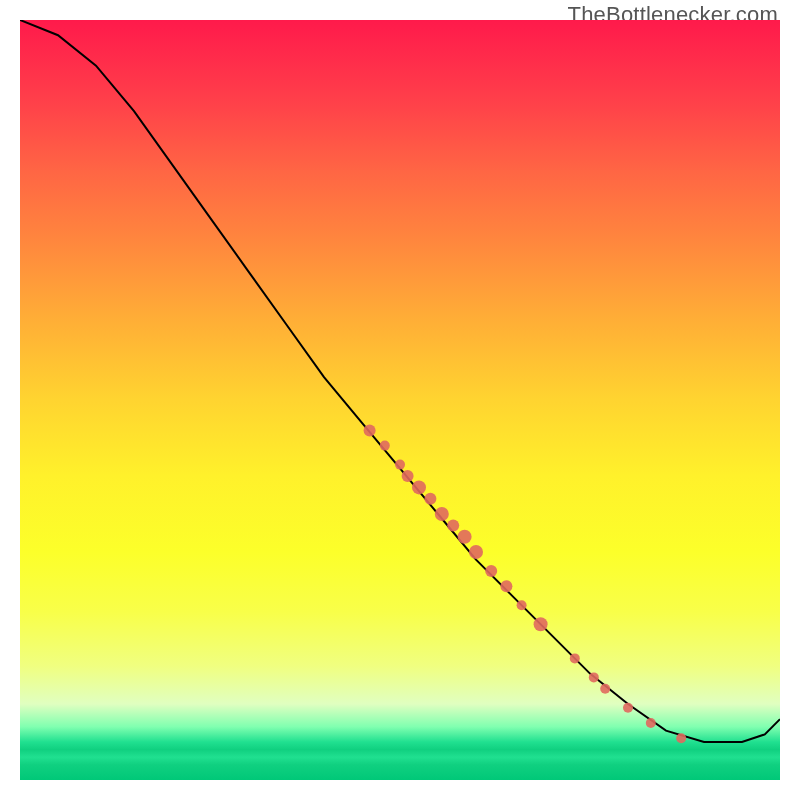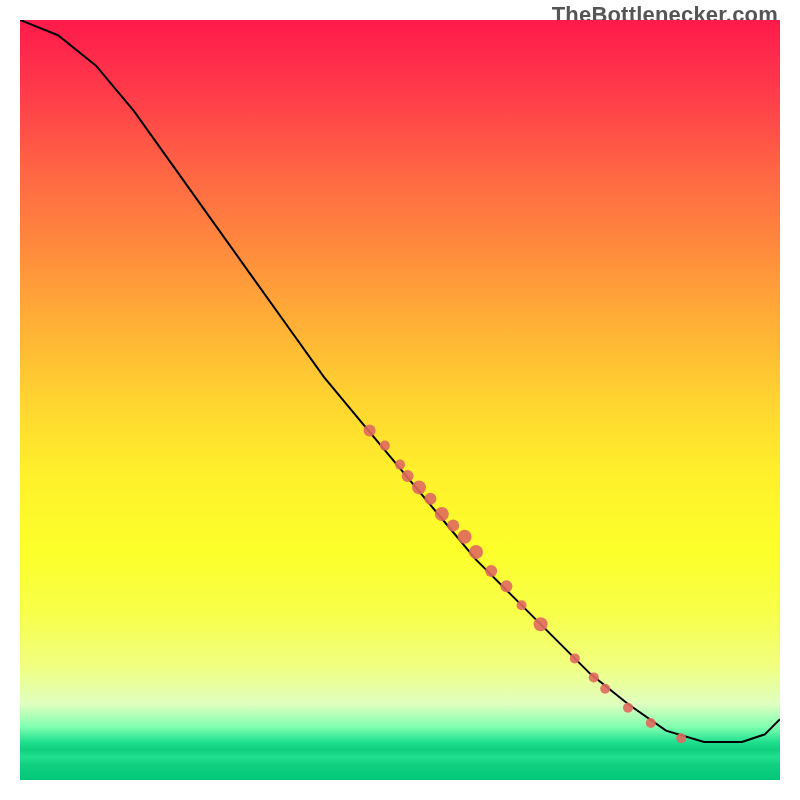--- a/index.html
+++ b/index.html
@@ -55,21 +55,21 @@
     top: 0;
     width: 100%;
     height: 100%;
   }
   .watermark {
     position: absolute;
     top: 2px;
     right: 22px;
     color: #555;
     font-size: 22px;
-    font-weight: 700;
+    font-weight: 400;
     letter-spacing: 0.2px;
   }
 </style>
 </head>
 <body>
 
 <div class="chart-container">
   <div class="watermark">TheBottlenecker.com</div>
   <div class="plot-area">
     <div class="gradient-bg"></div>

